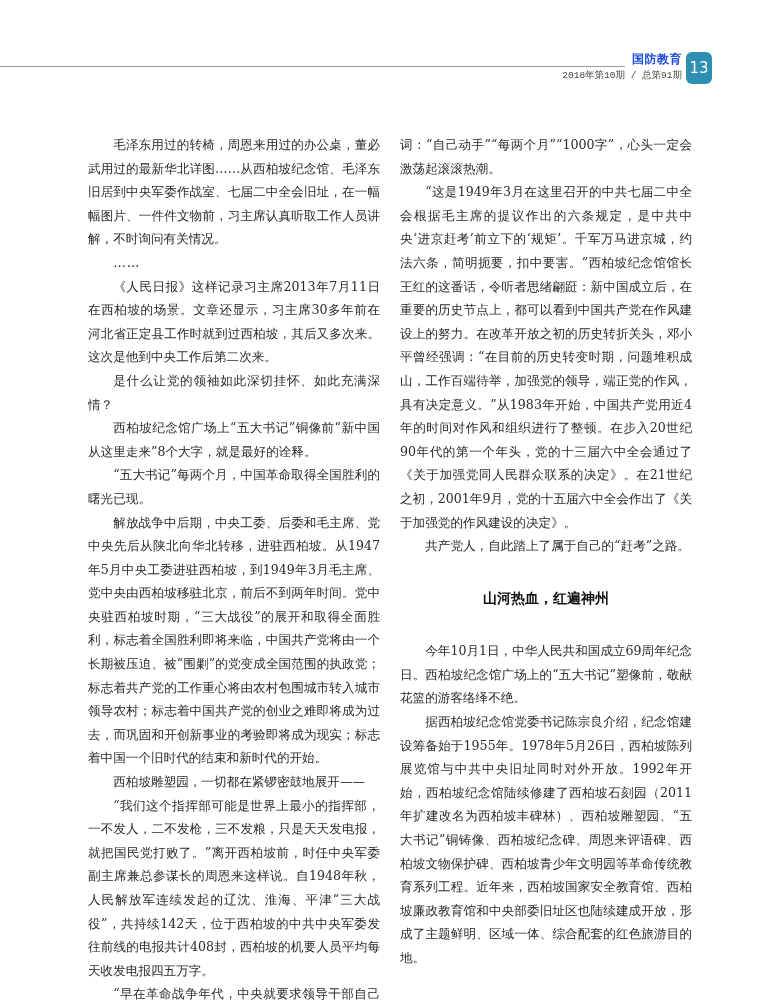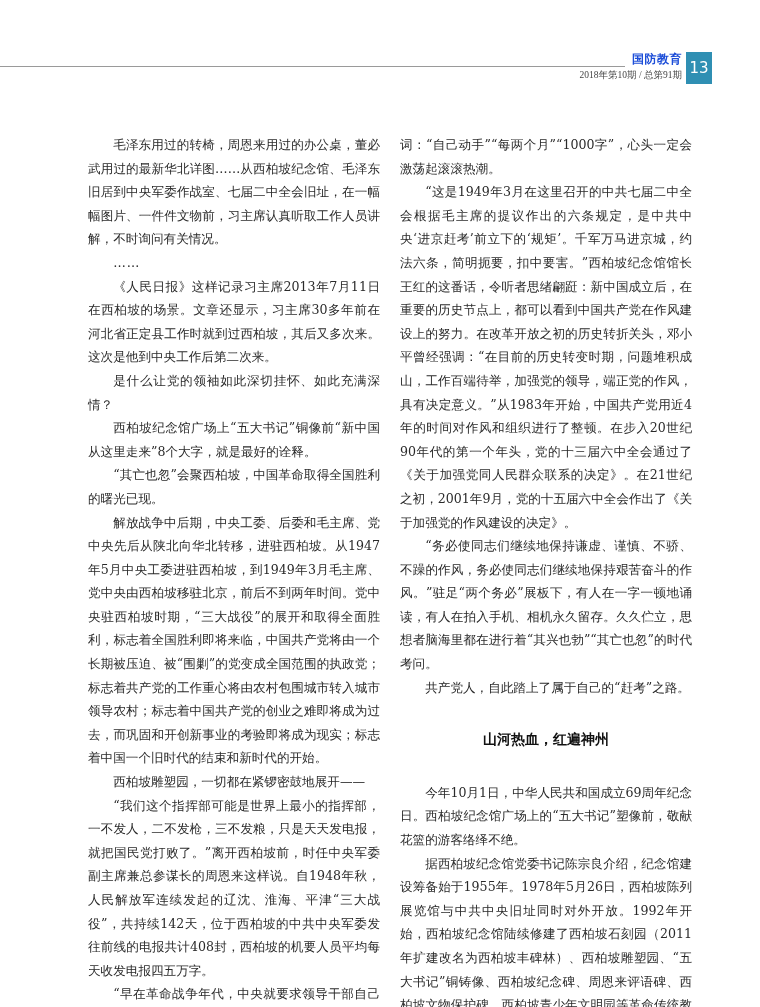--- a/index.html
+++ b/index.html
@@ -1,25 +1,25 @@
 <!DOCTYPE html>
 <html><head>
 <meta charset="utf-8">
 <style>
   html, body { margin: 0; padding: 0; background: #ffffff; }
   body { width: 760px; height: 1007px; position: relative; overflow: hidden;
          font-family: "DejaVu Serif", "Liberation Serif", serif; color: #2a2a2a; }
   .header-rule { position: absolute; left: 0; top: 66px; width: 625px; height: 1px; background: #9a9a9a; }
   .header-title { position: absolute; right: 78px; top: 51px; font-family: "DejaVu Sans", "Liberation Sans", sans-serif;
                   font-size: 12px; font-weight: bold; color: #1d4ed8; letter-spacing: 0.5px; }
-  .header-issue { position: absolute; right: 78px; top: 69px; font-family: Liberation Serif, serif;
+  .header-issue { position: absolute; right: 78px; top: 69px; font-family: Liberation Mono, monospace;
                   font-size: 9.5px; color: #444; }
   .page-num { position: absolute; left: 686px; top: 52px; width: 26px; height: 32px; background: #2f8fb3;
               color: #fff; font-family: "DejaVu Sans", "Liberation Sans", sans-serif; font-size: 15px;
-              display: flex; align-items: center; justify-content: center; }
+              display: flex; align-items: center; justify-content: center; border-radius: 6px; }
   .col { position: absolute; top: 133px; width: 292px; font-size: 12.6px; line-height: 23.6px; text-align: justify; }
   .col.left { left: 88px; }
   .col.right { left: 400px; }
   .col p { margin: 0; text-indent: 2em; }
   .col p.noindent { text-indent: 0; }
   .col p.dots { text-indent: 2em; letter-spacing: 1px; }
   .section-title { font-family: Liberation Mono, monospace; font-weight: bold; font-size: 14px;
                    text-align: center; margin: 30px 0 28px 0 !important; text-indent: 0 !important; color: #111; }
 </style>
 </head>
@@ -29,28 +29,27 @@
 <div class="header-title">国防教育</div>
 <div class="header-issue">2018年第10期 / 总第91期</div>
 <div class="page-num">13</div>
 
 <div class="col left">
   <p>毛泽东用过的转椅，周恩来用过的办公桌，董必武用过的最新华北详图……从西柏坡纪念馆、毛泽东旧居到中央军委作战室、七届二中全会旧址，在一幅幅图片、一件件文物前，习主席认真听取工作人员讲解，不时询问有关情况。</p>
   <p class="dots">……</p>
   <p>《人民日报》这样记录习主席2013年7月11日在西柏坡的场景。文章还显示，习主席30多年前在河北省正定县工作时就到过西柏坡，其后又多次来。这次是他到中央工作后第二次来。</p>
   <p>是什么让党的领袖如此深切挂怀、如此充满深情？</p>
   <p>西柏坡纪念馆广场上“五大书记”铜像前“新中国从这里走来”8个大字，就是最好的诠释。</p>
-  <p>“其亡也忽”会聚西柏坡，中国革命取得全国胜利的曙光已现。</p>
+  <p>“五大书记”每两个月，中国革命取得全国胜利的曙光已现。</p>
   <p>解放战争中后期，中央工委、后委和毛主席、党中央先后从陕北向华北转移，进驻西柏坡。从1947年5月中央工委进驻西柏坡，到1949年3月毛主席、党中央由西柏坡移驻北京，前后不到两年时间。党中央驻西柏坡时期，“三大战役”的展开和取得全面胜利，标志着全国胜利即将来临，中国共产党将由一个长期被压迫、被“围剿”的党变成全国范围的执政党；标志着共产党的工作重心将由农村包围城市转入城市领导农村；标志着中国共产党的创业之难即将成为过去，而巩固和开创新事业的考验即将成为现实；标志着中国一个旧时代的结束和新时代的开始。</p>
   <p>西柏坡雕塑园，一切都在紧锣密鼓地展开——</p>
   <p>“我们这个指挥部可能是世界上最小的指挥部，一不发人，二不发枪，三不发粮，只是天天发电报，就把国民党打败了。”离开西柏坡前，时任中央军委副主席兼总参谋长的周恩来这样说。自1948年秋，人民解放军连续发起的辽沈、淮海、平津“三大战役”，共持续142天，位于西柏坡的中共中央军委发往前线的电报共计408封，西柏坡的机要人员平均每天收发电报四五万字。</p>
   <p>“早在革命战争年代，中央就要求领导干部自己动手写工作报告。1948年1月，中共中央发出《关于建立报告制度》的指示，要求各中央局和分局由书记自己动手，不要秘书代劳，每两个月向中央和中央主席作一次综合报告，内容包括主要工作、发生的问题、问题的解决方法，每次不超过1000字，遇特殊情况，最多不得超过2000字。”听完这段解说词，参访者一定会在脑海里记下这几个关键</p>
 </div>
 
 <div class="col right">
   <p class="noindent">词：“自己动手”“每两个月”“1000字”，心头一定会激荡起滚滚热潮。</p>
   <p>“这是1949年3月在这里召开的中共七届二中全会根据毛主席的提议作出的六条规定，是中共中央‘进京赶考’前立下的‘规矩’。千军万马进京城，约法六条，简明扼要，扣中要害。”西柏坡纪念馆馆长王红的这番话，令听者思绪翩跹：新中国成立后，在重要的历史节点上，都可以看到中国共产党在作风建设上的努力。在改革开放之初的历史转折关头，邓小平曾经强调：“在目前的历史转变时期，问题堆积成山，工作百端待举，加强党的领导，端正党的作风，具有决定意义。”从1983年开始，中国共产党用近4年的时间对作风和组织进行了整顿。在步入20世纪90年代的第一个年头，党的十三届六中全会通过了《关于加强党同人民群众联系的决定》。在21世纪之初，2001年9月，党的十五届六中全会作出了《关于加强党的作风建设的决定》。</p>
-  <p>“务必使同志们继续地保持谦虚、谨慎、不骄、不躁的作风，务必使同志们继续地保持艰苦奋斗的作风。”驻足“两个务必”展板下，有人在一字一顿地诵读，有人在拍入手机、相机永久留存。久久伫立，思想者脑海里都在进行着“其兴也勃”“其亡也忽”的时代考问。</p>
   <p>共产党人，自此踏上了属于自己的“赶考”之路。</p>
   <p class="section-title">山河热血，红遍神州</p>
   <p>今年10月1日，中华人民共和国成立69周年纪念日。西柏坡纪念馆广场上的“五大书记”塑像前，敬献花篮的游客络绎不绝。</p>
   <p>据西柏坡纪念馆党委书记陈宗良介绍，纪念馆建设筹备始于1955年。1978年5月26日，西柏坡陈列展览馆与中共中央旧址同时对外开放。1992年开始，西柏坡纪念馆陆续修建了西柏坡石刻园（2011年扩建改名为西柏坡丰碑林）、西柏坡雕塑园、“五大书记”铜铸像、西柏坡纪念碑、周恩来评语碑、西柏坡文物保护碑、西柏坡青少年文明园等革命传统教育系列工程。近年来，西柏坡国家安全教育馆、西柏坡廉政教育馆和中央部委旧址区也陆续建成开放，形成了主题鲜明、区域一体、综合配套的红色旅游目的地。</p>
 </div>
 
 </body></html>

